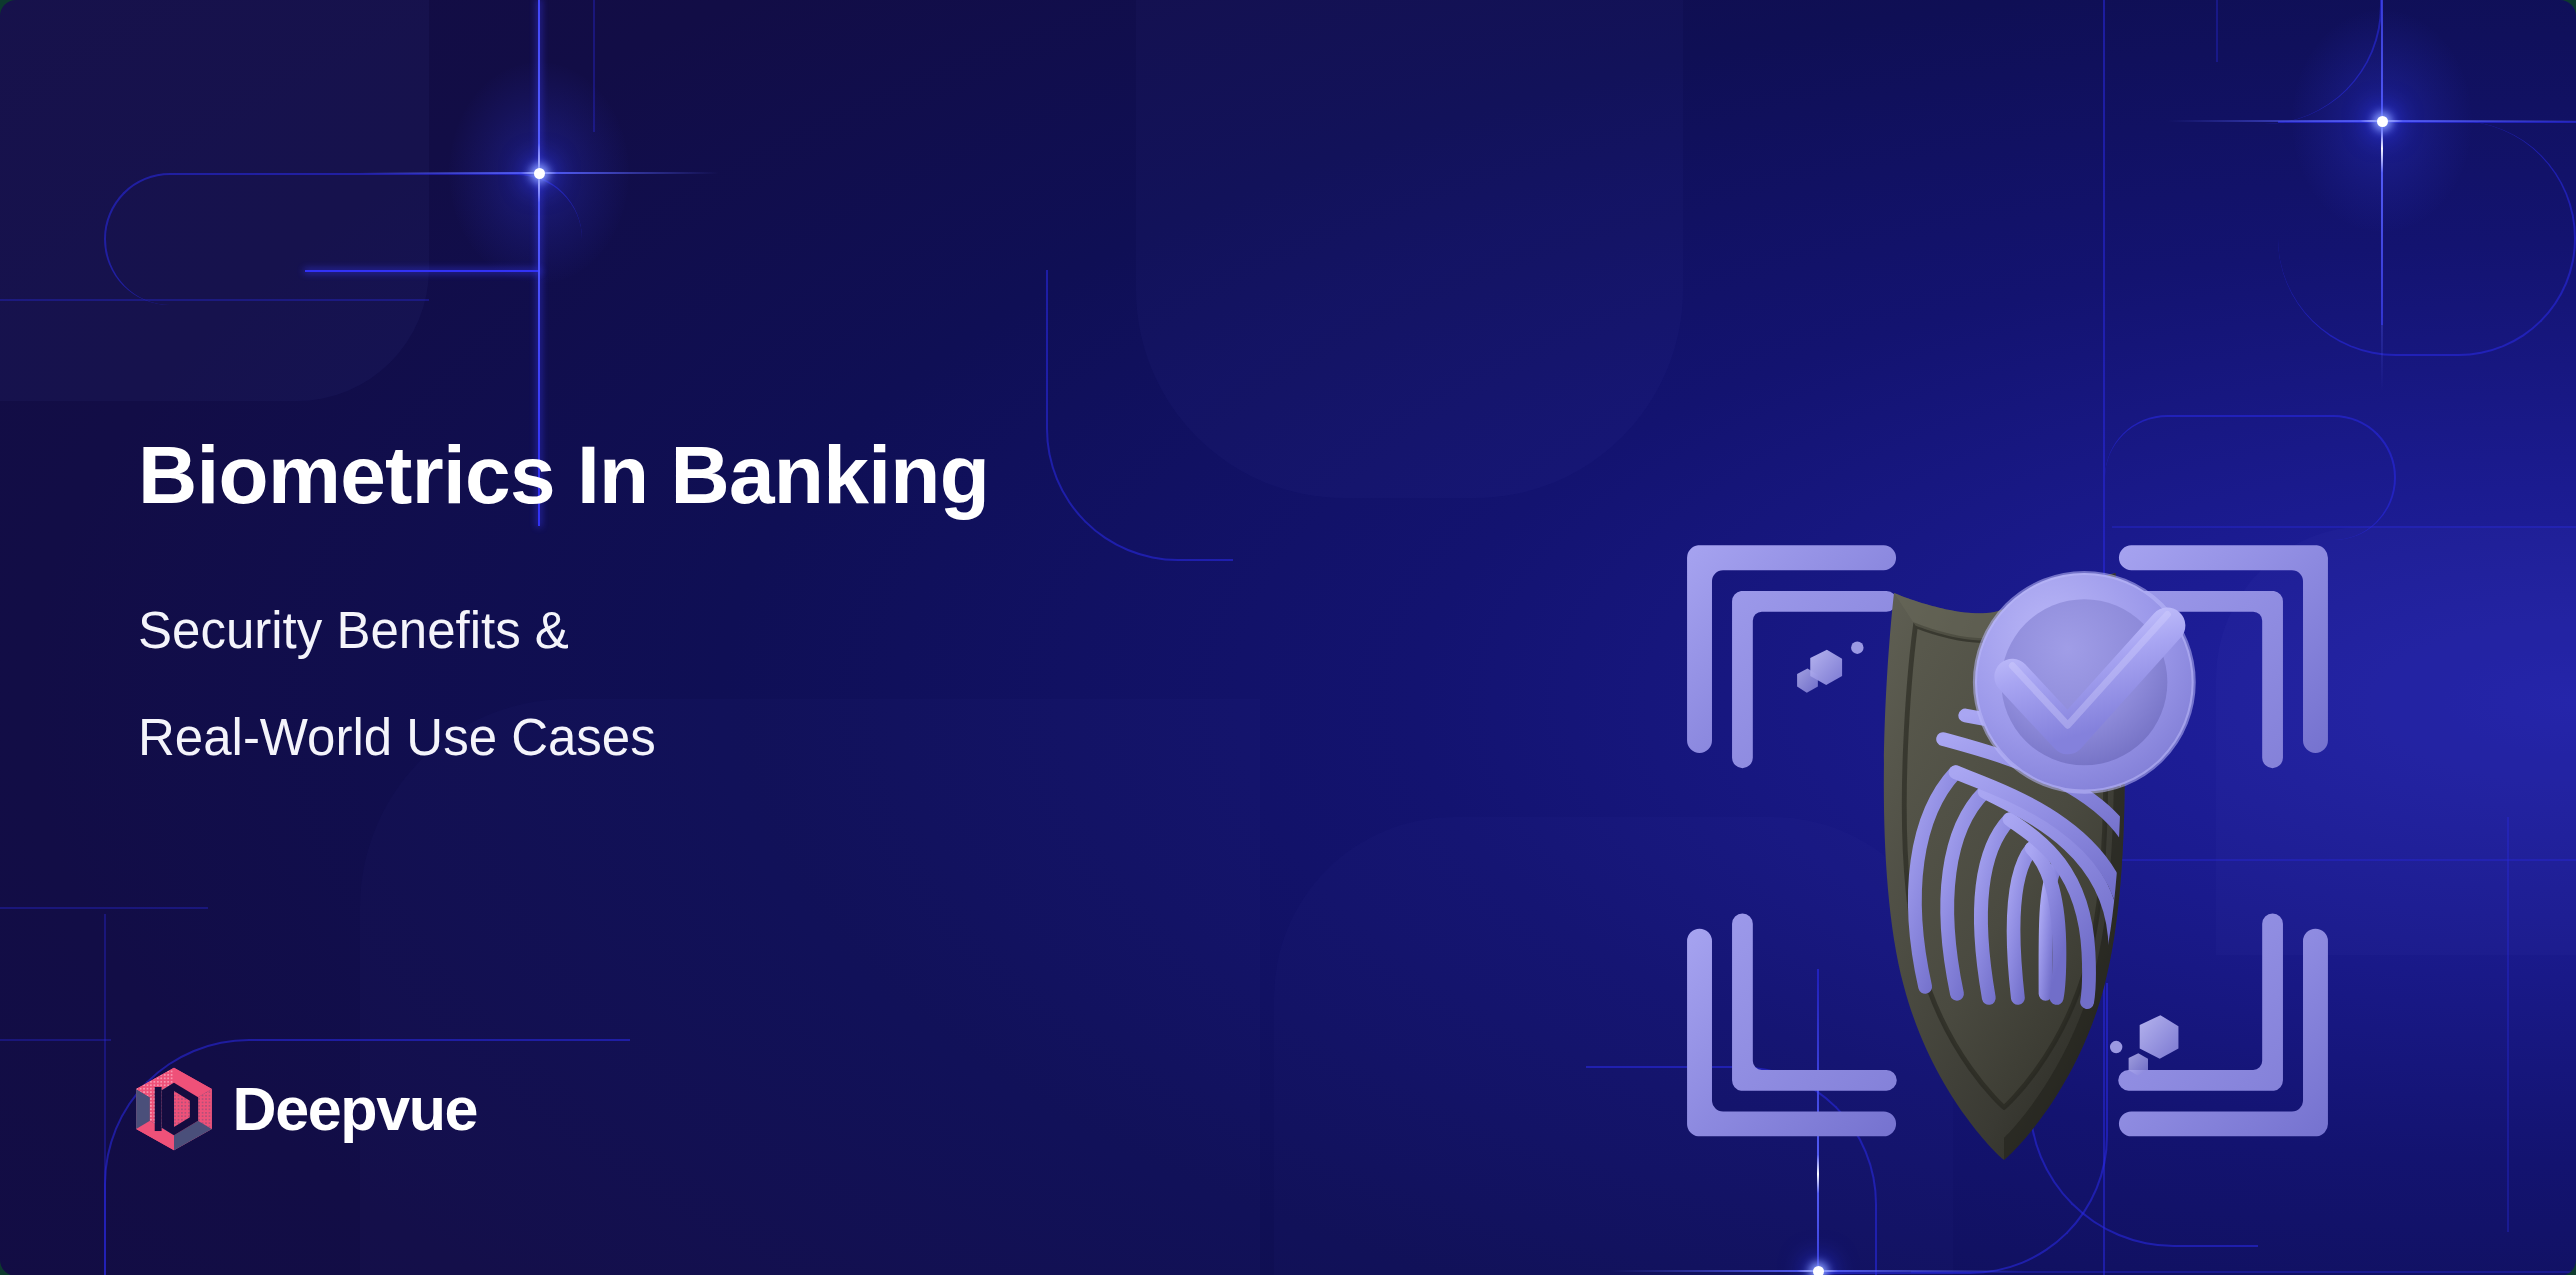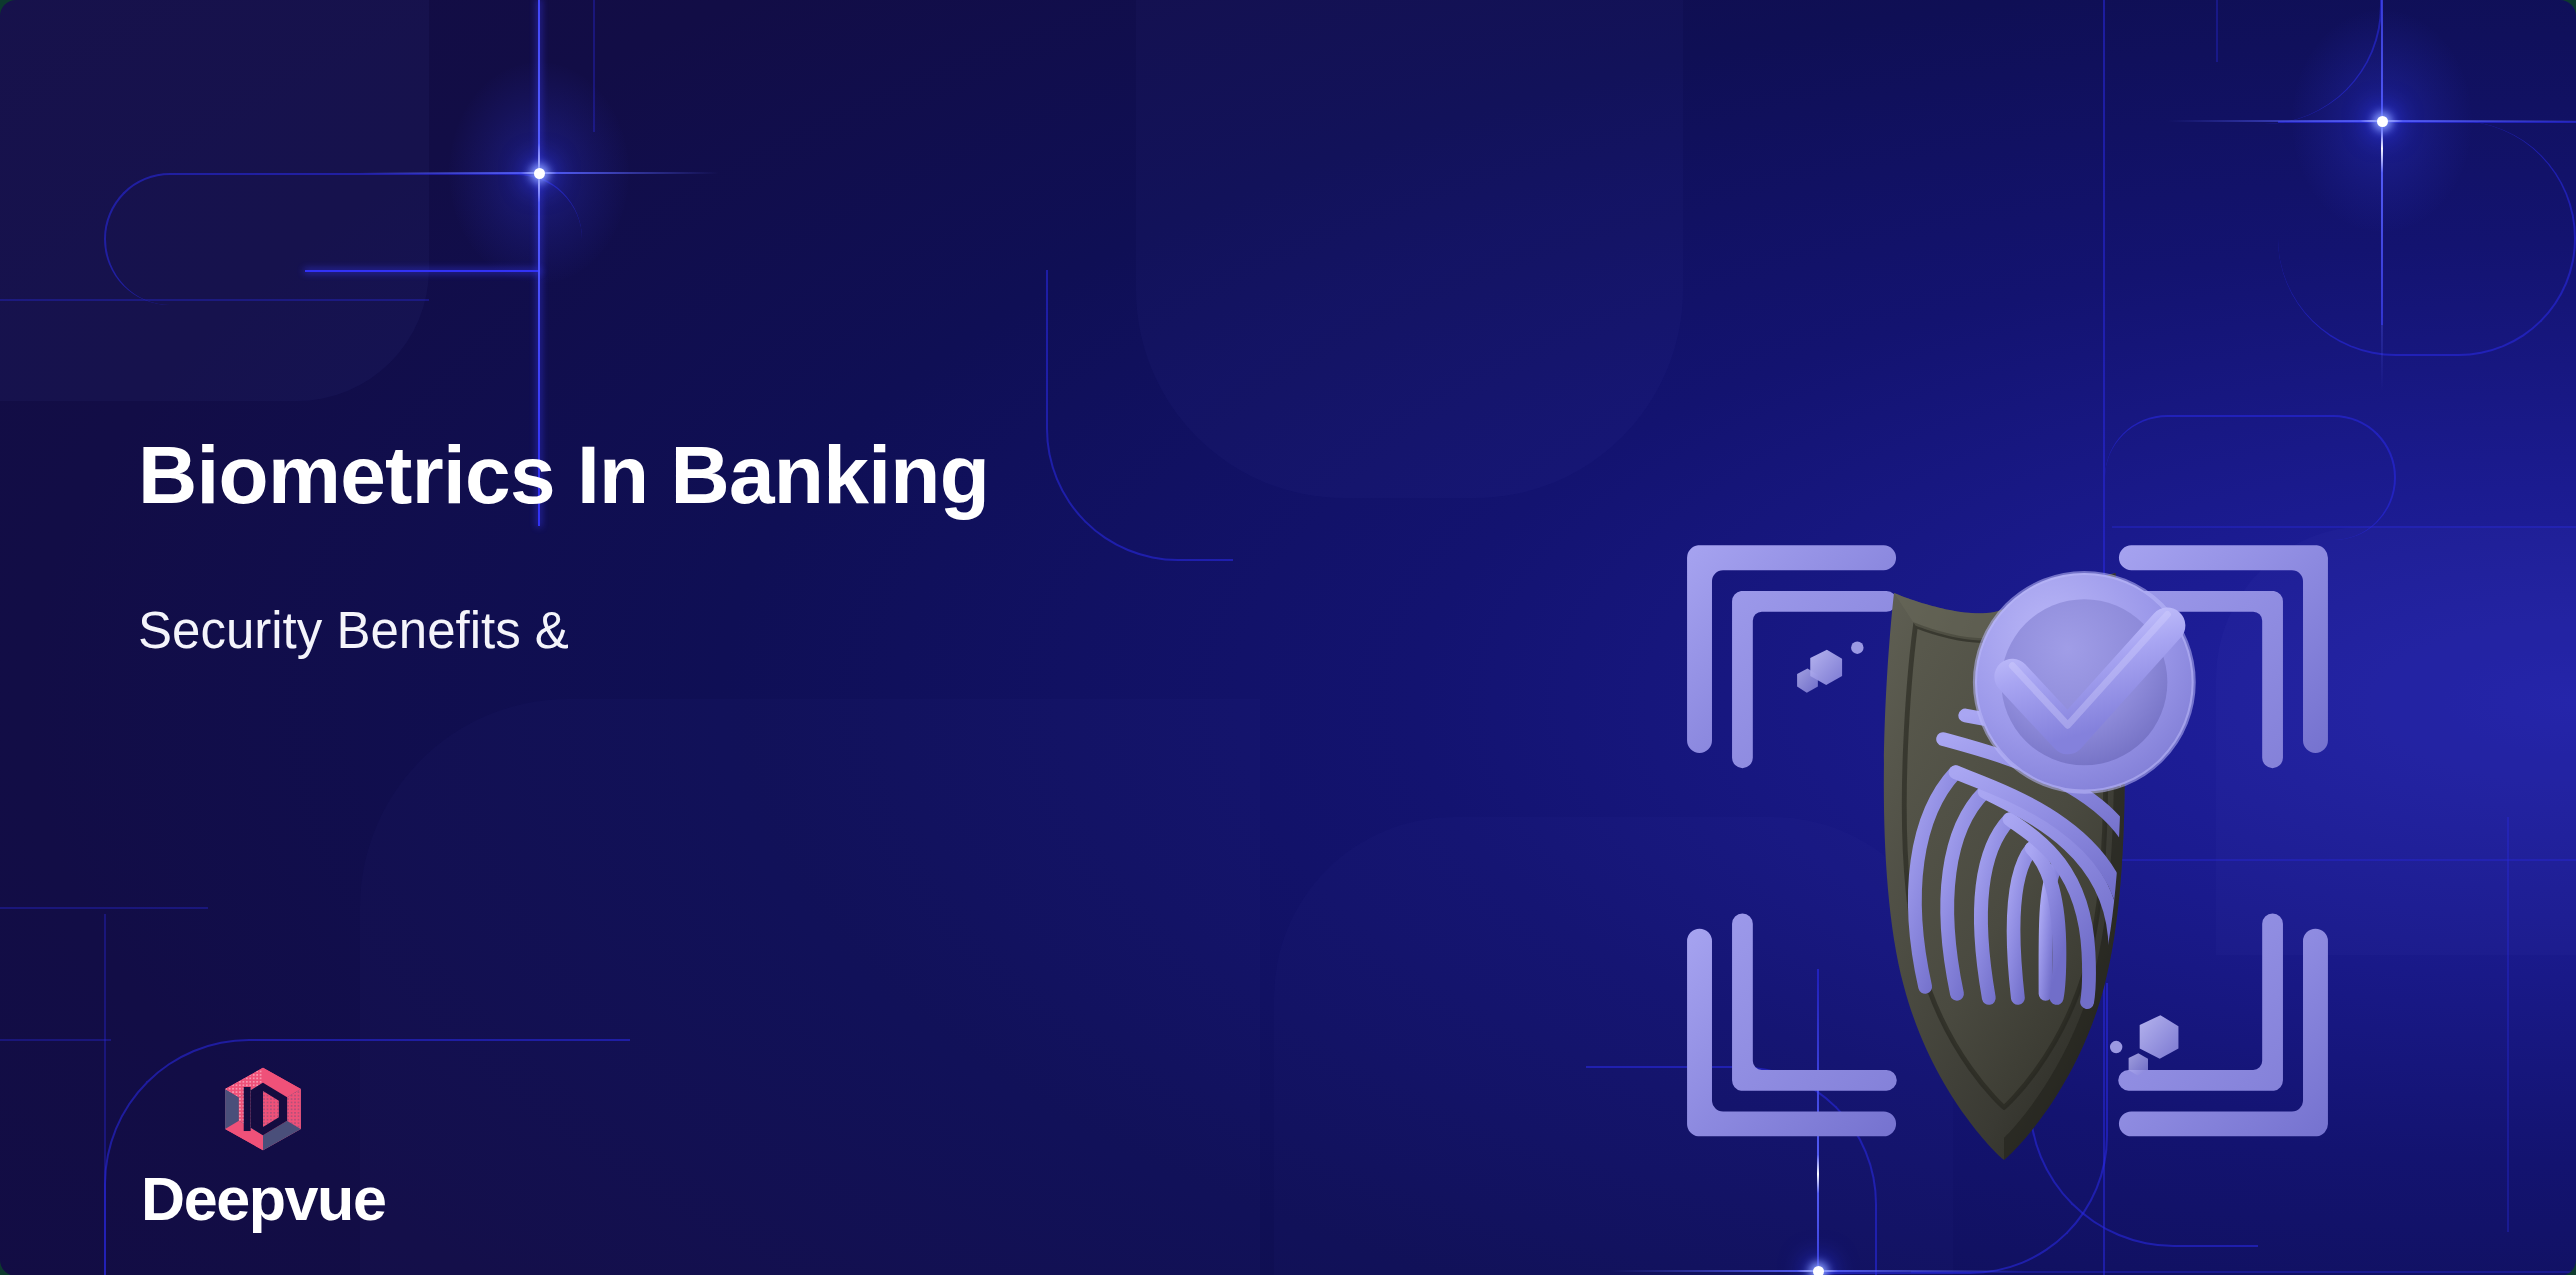--- a/index.html
+++ b/index.html
@@ -93,25 +93,24 @@
     line-height:1;
     white-space:nowrap;
     text-align:center;
   }
   .sub1{top:605px;}
   .sub2{top:712px;}
 
   
   .logo{
     position:absolute;
-    left:141px; top:1066px;
+    left:132px; top:1066px;
     display:flex;
     align-items:center;
     gap:16.6px;
-    flex-direction:column;
   }
   .logo-mark{width:84px;height:86px;display:block;}
   .logo-word{
     font-size:61px;
     font-weight:bold;
     color:#ffffff;
     letter-spacing:-1.4px;
     line-height:1;
   }
 
@@ -297,20 +296,21 @@
         <circle cx="616" cy="250" r="120" fill="url(#badgeIn)"></circle>
         <circle cx="616" cy="250" r="158" fill="none" stroke="#bcb9fa" stroke-width="6" opacity=".55"></circle>
         <path d="M512,242 L592,328 L736,168" fill="none" stroke="url(#tick)" stroke-width="52" stroke-linecap="round" stroke-linejoin="round"></path>
         <path d="M512,242 L592,328 L736,168" fill="none" stroke="#d6d4ff" stroke-width="10" stroke-linecap="round" stroke-linejoin="round" opacity=".35" transform="translate(0,-16)"></path>
       </g>
     </svg>
   </div>
 
   <h1 class="headline">Biometrics In Banking</h1>
   <div class="subline sub1">Security Benefits &amp;</div>
+  <div class="subline sub2">Real-World Use Cases</div>
 
   <div class="logo">
     <svg class="logo-mark" viewBox="0 0 122 124">
       <defs>
         <pattern id="dots" width="5" height="5" patternUnits="userSpaceOnUse">
           <rect width="5" height="5" fill="#ef5179"></rect>
           <circle cx="2.5" cy="2.5" r="1.1" fill="#ffd9e4" opacity=".75"></circle>
         </pattern>
         <pattern id="dots2" width="5" height="5" patternUnits="userSpaceOnUse">
           <rect width="5" height="5" fill="#ef5179"></rect>

